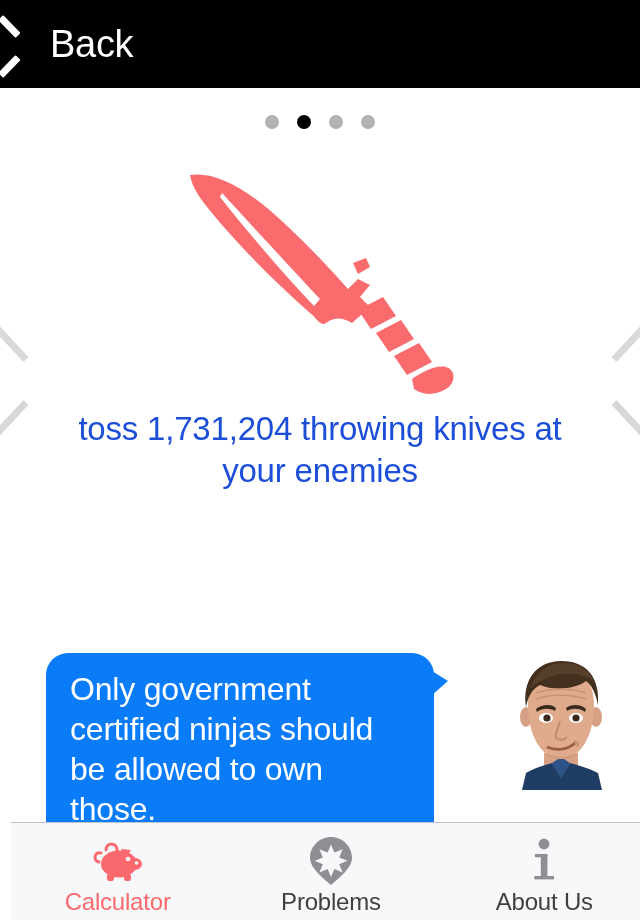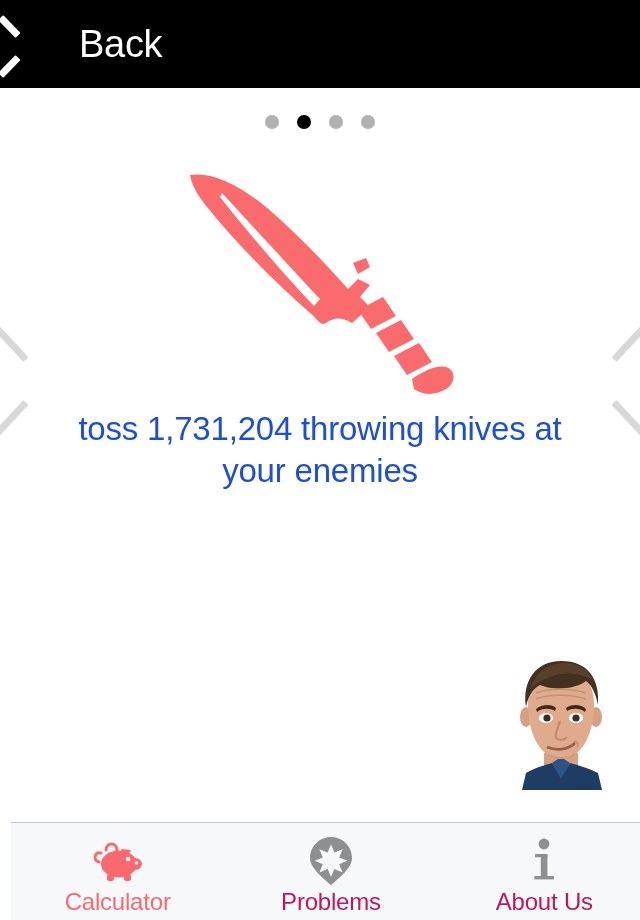--- a/index.html
+++ b/index.html
@@ -34,21 +34,20 @@
     display: flex;
     align-items: center;
   }
   .back-button {
     display: flex;
     align-items: center;
     margin-left: 14px;
     cursor: pointer;
     height: 62px;
     padding-right: 14px;
-    gap: 29px;
   }
   .chevron-back {
     width: 26px;
     height: 42px;
     position: relative;
     margin-right: 10px;
     flex: 0 0 auto;
   }
   .chevron-back::before,
   .chevron-back::after {
@@ -236,21 +235,21 @@
     cursor: pointer;
   }
   .tab-icon {
     height: 50px;
     display: flex;
     align-items: center;
     justify-content: center;
   }
   .tab-label {
     font-size: 24px;
-    color: #be185d;
+    color: #404040;
     letter-spacing: -0.2px;
     margin-top: 2px;
   }
   .tab.active .tab-label {
     color: #f9696d;
   }
 </style>
 </head>
 <body>
 
@@ -298,20 +297,23 @@
       <path d="M196 166 L 221 153 L 234 172 L 209 185 Z" fill="#fa6b6e"></path>
       <path d="M214 189 L 239 176 L 252 195 L 227 208 Z" fill="#fa6b6e"></path>
       <path d="M232 212 C 244 204, 256 198, 266 200 C 276 203, 276 216, 266 222
                C 254 229, 242 228, 234 222 Z" fill="#fa6b6e"></path>
     </svg>
   </div>
 
   <div class="caption">toss 1,731,204 throwing knives at your enemies</div>
 
   <div class="message-row">
+    <div class="bubble">
+      <span class="bubble-text">Only government certified ninjas should be allowed to own those.</span>
+    </div>
     <div class="avatar">
       <svg width="110" height="135" viewBox="0 0 110 135">
         <rect x="0" y="0" width="110" height="135" fill="#ffffff"></rect>
 
         <path d="M38 98 L 38 120 L 72 120 L 72 98 Z" fill="#d9a183"></path>
 
         <path d="M16 135 L 20 118 C 30 112, 40 110, 46 108
                  L 55 122 L 64 108 C 72 110, 82 113, 92 118 L 96 135 Z" fill="#1f3c63"></path>
         <path d="M46 108 L 55 124 L 64 108 L 58 104 L 52 104 Z" fill="#2d5488"></path>
 

